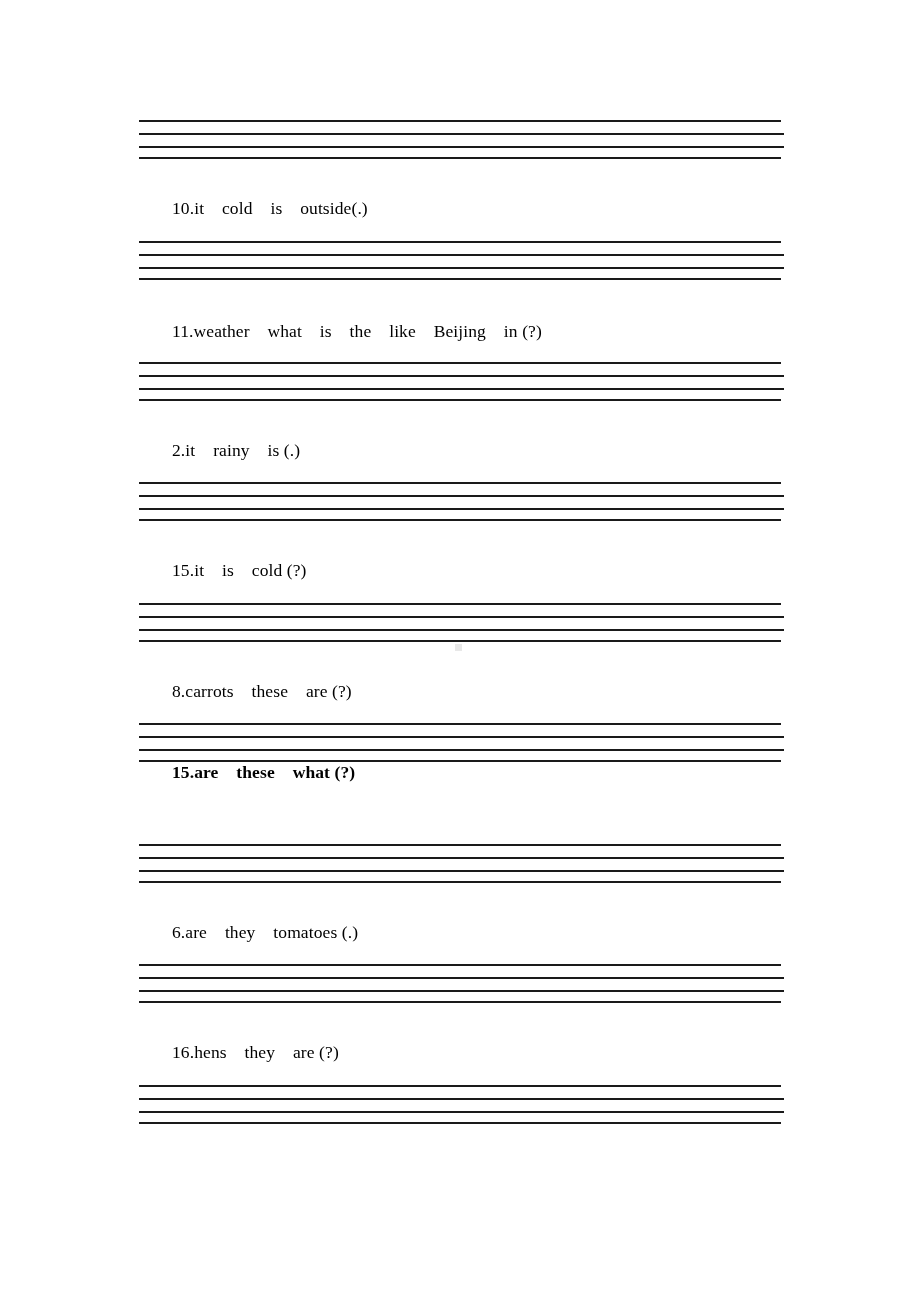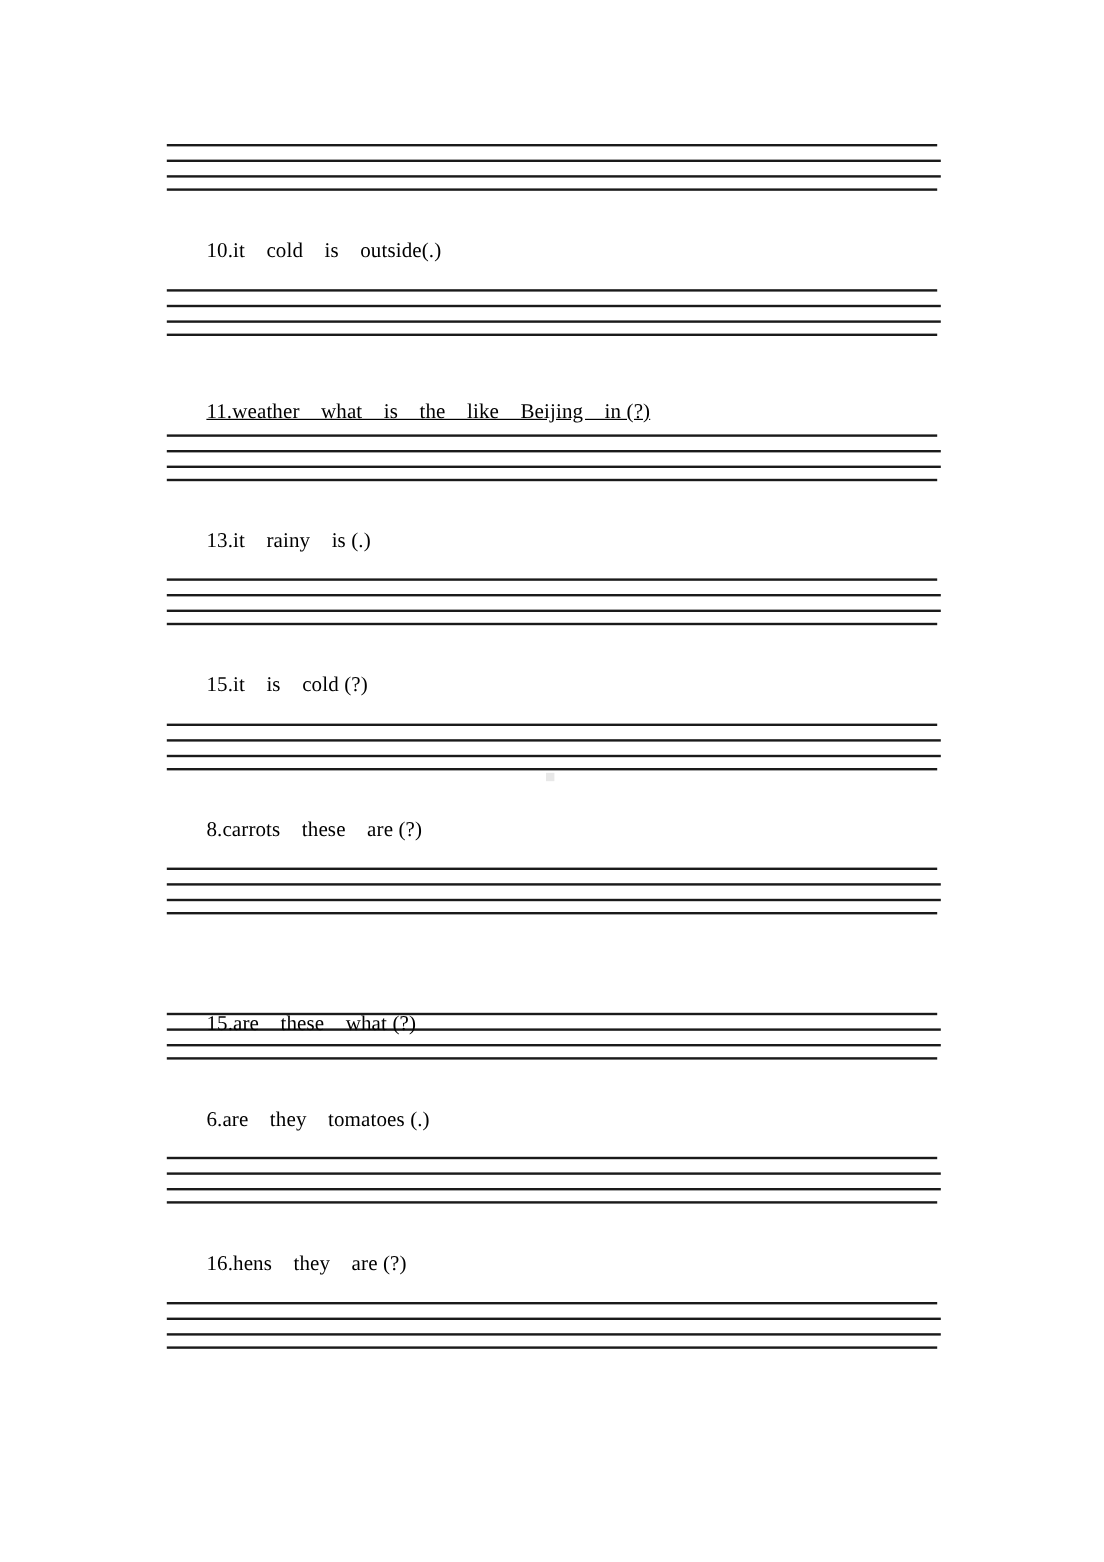--- a/index.html
+++ b/index.html
@@ -120,24 +120,24 @@
       </div>
       <div class="rule-group" style="top: 1085px;">
         <div class="rule r1 short"></div>
         <div class="rule r2 long"></div>
         <div class="rule r3 long"></div>
         <div class="rule r4 short"></div>
       </div>
     </div>
   <div id="prompts-layer">
       <div class="prompt" style="top: 198px;">10.it    cold    is    outside(.)</div>
-      <div class="prompt" style="top: 332px; text-decoration: underline;">11.weather    what    is    the    like    Beijing    in (?)</div>
-      <div class="prompt" style="top: 440px;">13.it    rainy    is (.)</div>
+      <div class="prompt" style="top: 321px;">11.weather    what    is    the    like    Beijing    in (?)</div>
+      <div class="prompt" style="top: 440px;">2.it    rainy    is (.)</div>
       <div class="prompt" style="top: 560px;">15.it    is    cold (?)</div>
       <div class="prompt" style="top: 681px;">8.carrots    these    are (?)</div>
-      <div class="prompt" style="top: 842px;">15.are    these    what (?)</div>
+      <div class="prompt" style="top: 762px; font-weight: bold;">15.are    these    what (?)</div>
       <div class="prompt" style="top: 922px;">6.are    they    tomatoes (.)</div>
       <div class="prompt" style="top: 1042px;">16.hens    they    are (?)</div>
     </div>
   <div id="artifacts-layer">
       <div class="speck" style="left: 455px; top: 644px; background: rgb(232, 232, 232);"></div>
     </div>
 </div>
 
 </body></html>

